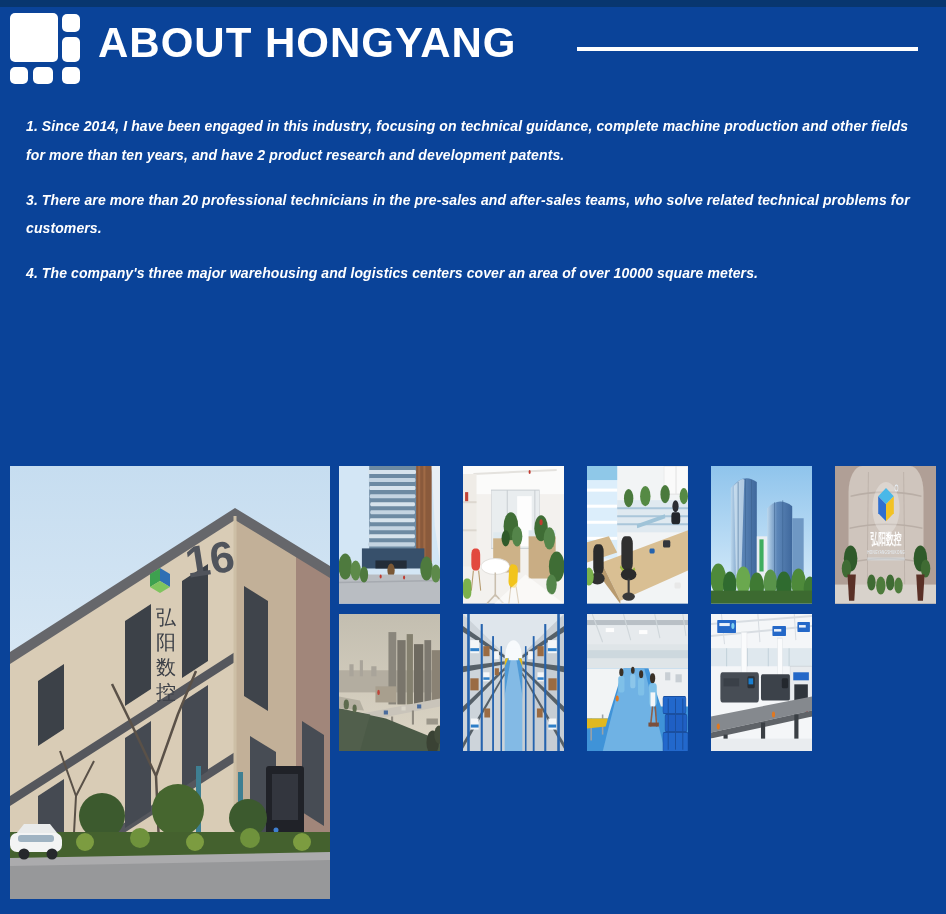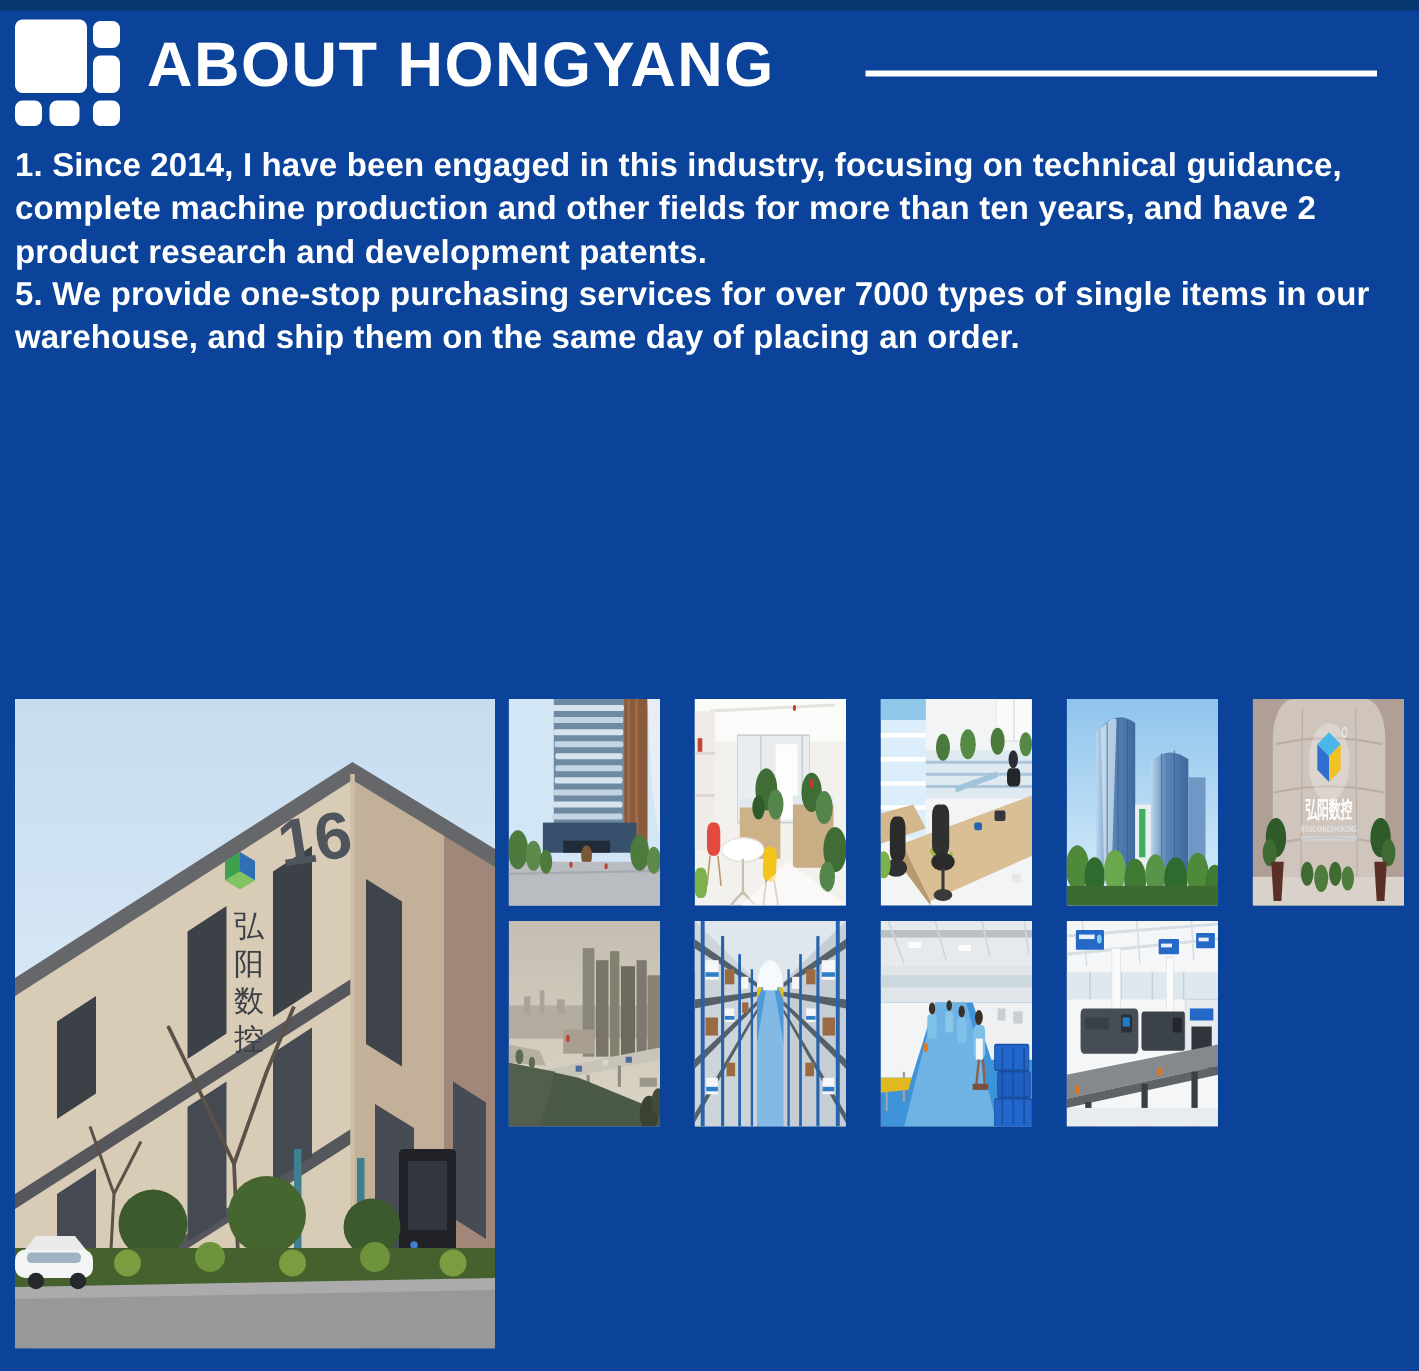--- a/index.html
+++ b/index.html
@@ -16,21 +16,21 @@
   .lg-r2{left:52px;top:24px;width:18px;height:25px;}
   .lg-b1{left:0;top:54px;width:18px;height:17px;}
   .lg-b2{left:23px;top:54px;width:20px;height:17px;}
   .lg-b3{left:52px;top:54px;width:18px;height:17px;}
   #title{position:absolute;left:98px;top:12px;font-size:42px;font-weight:bold;
          color:#fff;letter-spacing:1px;white-space:nowrap;}
   #title-rule{position:absolute;left:577px;top:40px;width:341px;height:4px;background:#fff;}
 
   
   #about{position:absolute;left:10px;top:96px;width:928px;color:#fff;}
-  #about p{margin:0;font-size:22px;line-height:28.8px;font-weight:600;letter-spacing:0.1px;}
+  #about p{margin:16px;font-size:14px;line-height:28.8px;font-weight:600;letter-spacing:0.1px;font-style:italic;}
 
   
   #gallery{position:absolute;left:10px;top:466px;width:926px;height:433px;display:flex;gap:9px;}
   #bigphoto{flex:0 0 320px;height:433px;}
   #grid{flex:1;display:grid;grid-template-columns:repeat(5,1fr);grid-template-rows:repeat(3,1fr);gap:10px 23px;}
   figure{margin:0;padding:0;overflow:hidden;}
   figure svg{display:block;width:100%;height:100%;}
   text{font-family:"Liberation Sans","DejaVu Sans",sans-serif;}
 </style>
 </head>
@@ -47,21 +47,22 @@
       <div class="lg-b1"></div>
         <div class="lg-b2"></div>
         <div class="lg-b3"></div>
     </div>
     <div id="title">ABOUT HONGYANG</div>
     <div id="title-rule"></div>
   </div>
 
   <div id="about">
     <p>1. Since 2014, I have been engaged in this industry, focusing on technical guidance, complete machine production and other fields for more than ten years, and have 2 product research and development patents.</p>
-    <p>5. We provide one-stop purchasing services for over 7000 types of single items in our warehouse, and ship them on the same day of placing an order.</p>
+    <p>3. There are more than 20 professional technicians in the pre-sales and after-sales teams, who solve related technical problems for customers.</p>
+    <p>4. The company's three major warehousing and logistics centers cover an area of over 10000 square meters.</p>
   </div>
 
   <div id="gallery">
 
     <figure id="bigphoto" aria-label="Company headquarters building No.16 with vertical Hongyang CNC sign">
       <svg viewBox="0 0 320 433" preserveAspectRatio="none">
         <defs>
           <linearGradient id="sky1" x1="0" y1="0" x2="0" y2="1">
             <stop offset="0" stop-color="#c6ddf0"></stop>
               <stop offset="1" stop-color="#ecf3f9"></stop>

